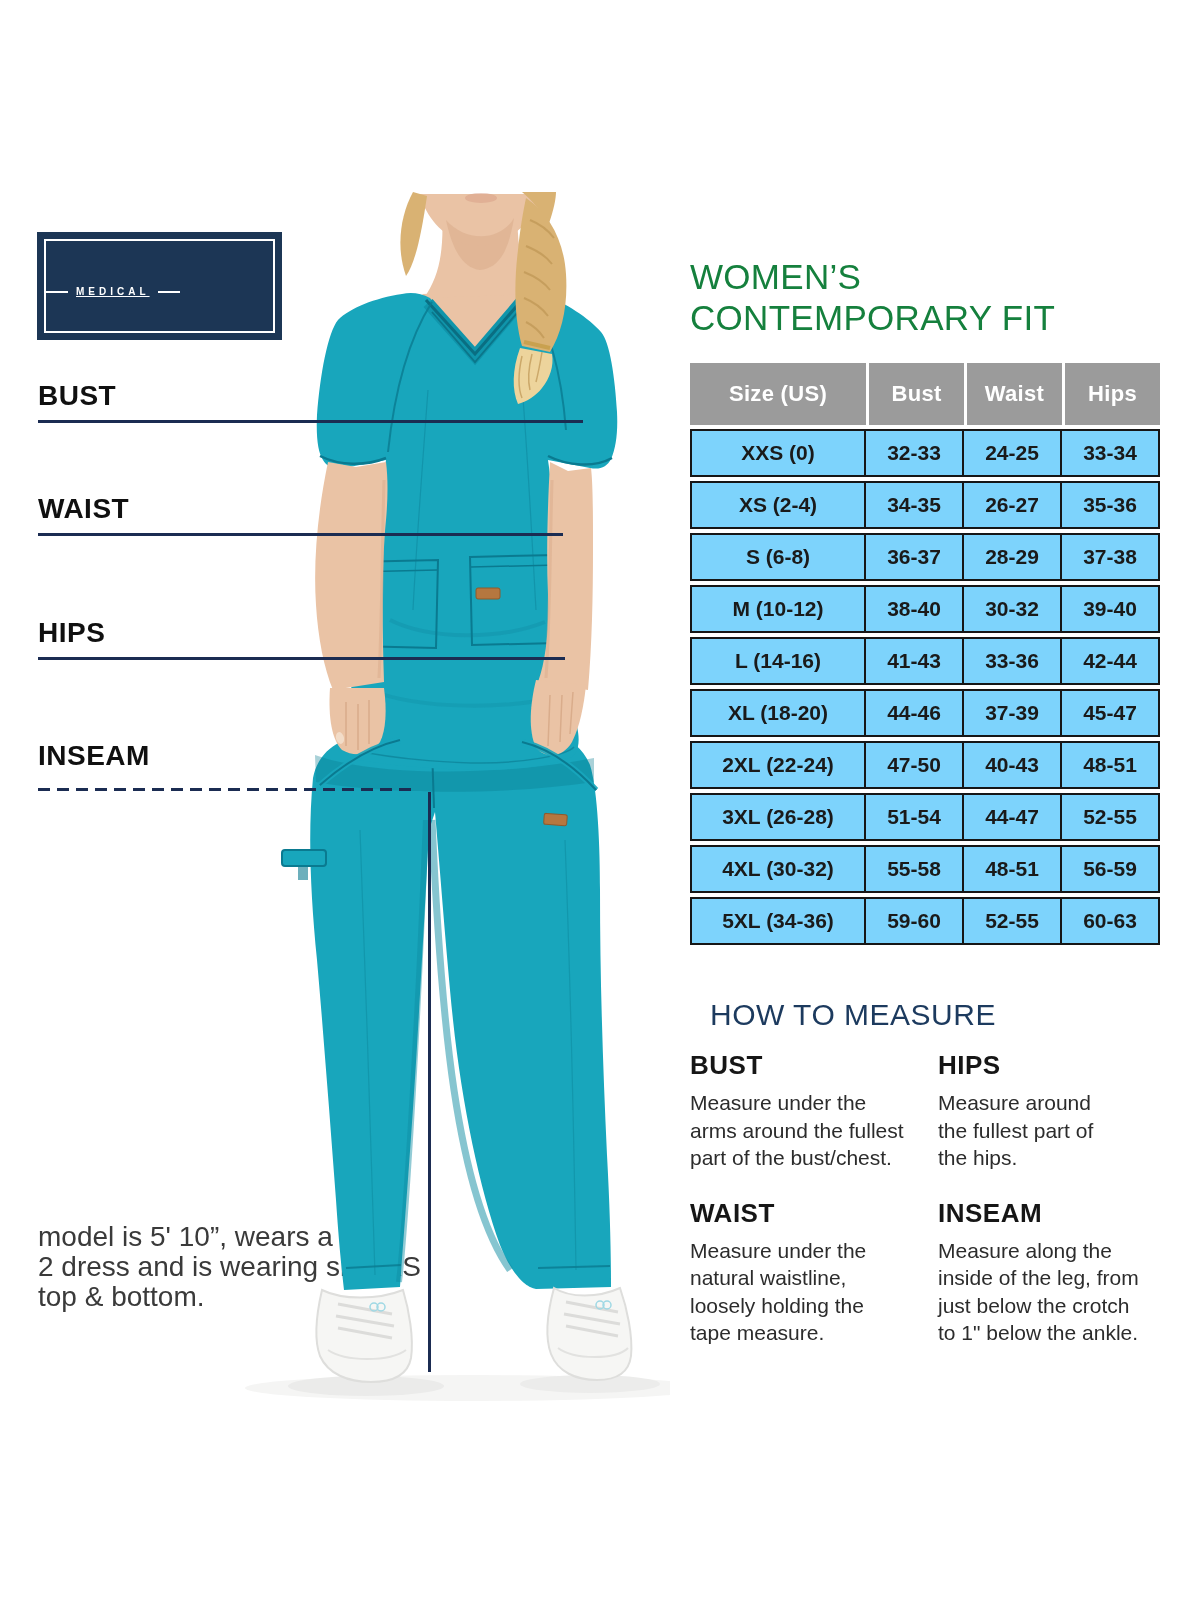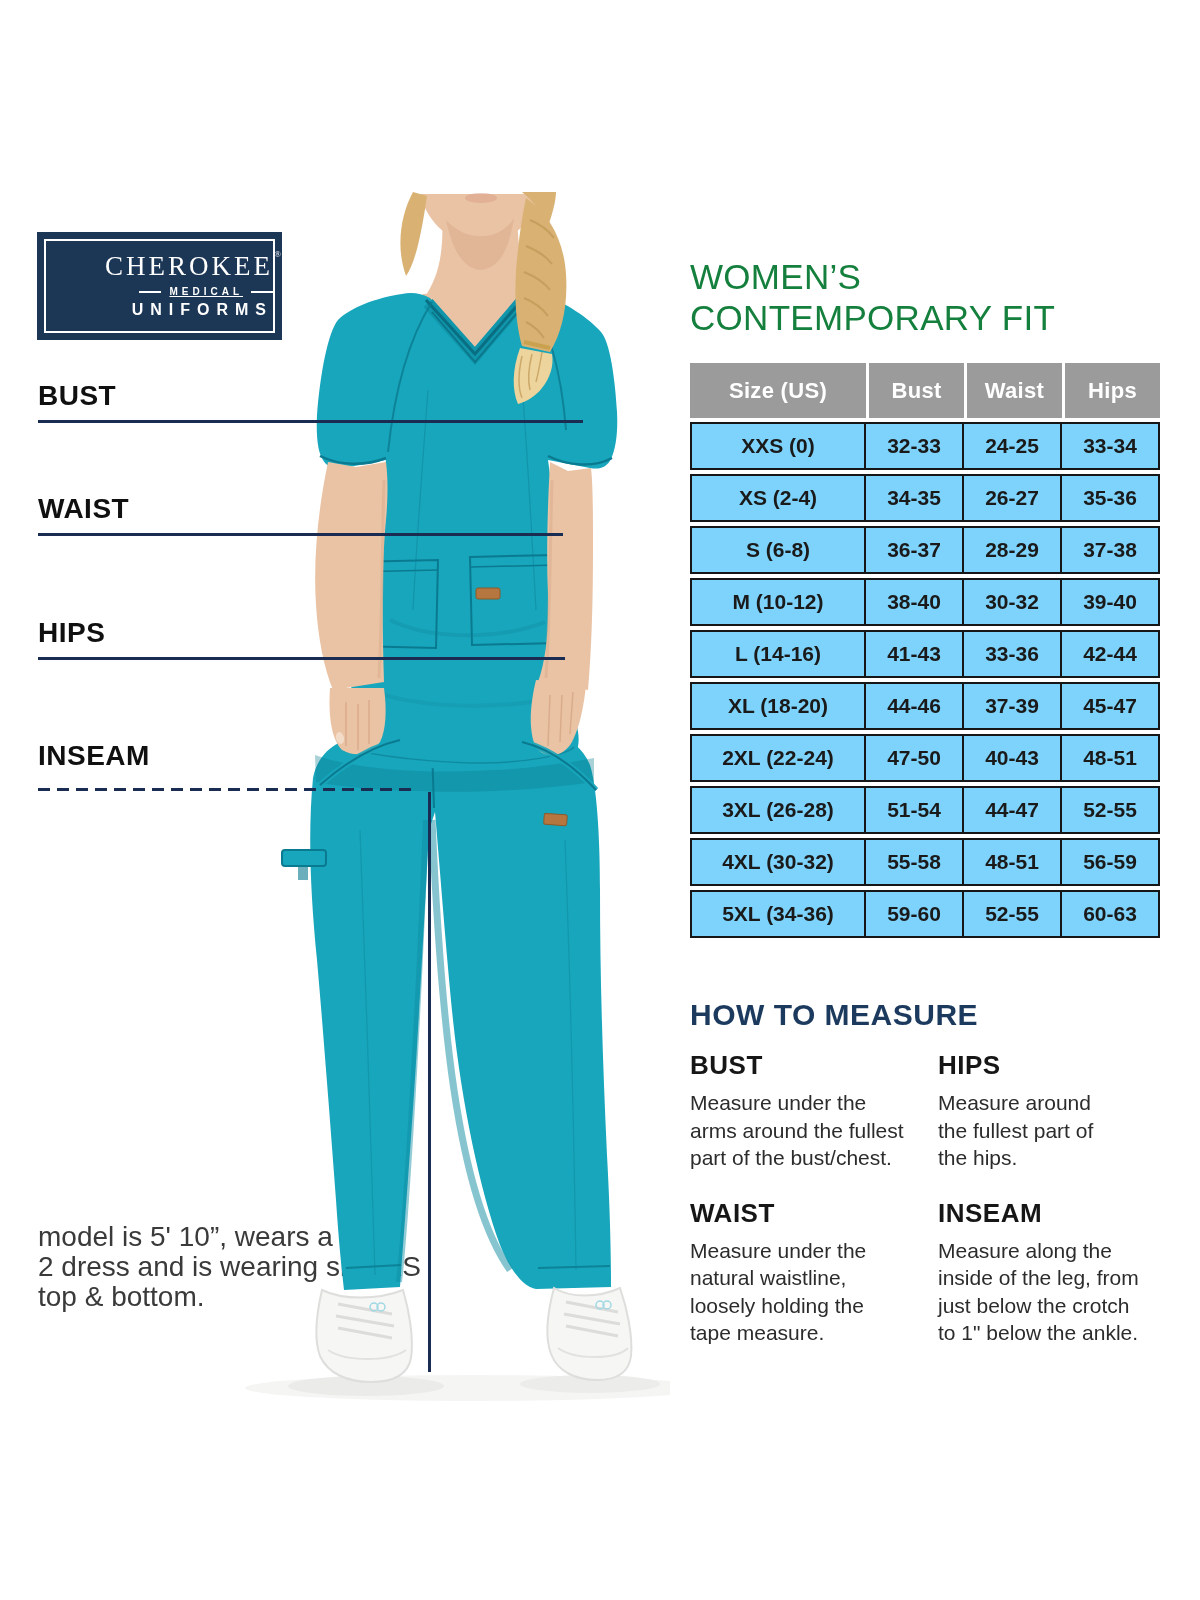--- a/index.html
+++ b/index.html
@@ -2,21 +2,21 @@
 <html><head>
 <meta charset="utf-8">
 <style>
   html,body{margin:0;padding:0;background:#fff;}
   .canvas{position:relative;width:1200px;height:1600px;background:#ffffff;overflow:hidden;
           font-family:"Liberation Sans",sans-serif;}
 
   
   .logo{position:absolute;left:37px;top:232px;width:245px;height:108px;background:#1C3655;}
   .logo-inner{position:absolute;left:7px;top:7px;right:7px;bottom:7px;border:2px solid #ffffff;
-              display:flex;flex-direction:column;align-items:flex-end;justify-content:center;color:#fff;}
+              display:flex;flex-direction:column;align-items:flex-start;justify-content:center;color:#fff;gap:44px;}
   .logo-brand{font-family:"Liberation Serif",serif;font-size:27px;letter-spacing:3px;font-weight:500;
               line-height:1;position:relative;}
   .logo-reg{font-size:9px;position:absolute;top:-3px;right:-11px;}
   .logo-medical{display:flex;align-items:center;gap:8px;font-size:10px;letter-spacing:4px;font-weight:700;margin-top:6px;text-decoration:underline;}
   .logo-medical::before,.logo-medical::after{content:"";width:22px;height:2px;background:#fff;}
   .logo-uniforms{font-size:16px;letter-spacing:7px;font-weight:700;margin-top:4px;padding-left:7px;}
 
   
   .ml-label{position:absolute;left:38px;font-size:28px;font-weight:700;color:#101010;letter-spacing:.5px;z-index:5;}
   .ml-line{position:absolute;left:38px;height:3px;background:#1B2C52;z-index:5;}
@@ -28,32 +28,32 @@
   #line-inseam{top:788px;width:379px;}
   #vline-inseam{left:428px;top:792px;height:580px;}
   #lbl-bust{top:380px;}#lbl-waist{top:493px;}#lbl-hips{top:617px;}#lbl-inseam{top:740px;}
 
   
   .page-title{position:absolute;left:690px;top:256px;font-size:35px;line-height:41px;font-weight:400;
               color:#15803d;letter-spacing:.3px;white-space:pre-line;}
 
   
   .size-table{position:absolute;left:690px;top:363px;width:470px;}
-  .st-header{display:flex;gap:3px;height:55px;}
+  .st-header{display:flex;gap:3px;height:62px;}
   .st-hcell{background:#9B9B9B;color:#fff;font-size:22px;font-weight:700;display:flex;align-items:center;
             justify-content:center;letter-spacing:.3px;flex:1;}
   .st-hcell.c0{flex:0 0 176px;}
   .st-row{display:flex;height:48px;border:2px solid #161616;margin-top:4px;box-sizing:border-box;background:#7dd3fc;}
   .st-cell{display:flex;align-items:center;justify-content:center;font-size:21px;font-weight:700;
            color:#1a1a1a;box-sizing:border-box;flex:1;}
   .st-cell.c0{flex:0 0 174px;}
   .st-cell.c0,.st-cell.c1,.st-cell.c2{border-right:2px solid #161616;}
 
   
-  .htm-title{position:absolute;left:690px;top:998px;font-size:30px;font-weight:700;color:#1C3A5E;letter-spacing:.5px;text-align:right;}
+  .htm-title{position:absolute;left:710px;top:998px;font-size:30px;font-weight:400;color:#1C3A5E;letter-spacing:.5px;text-align:right;}
   .htm-grid{position:absolute;left:690px;top:1050px;width:480px;display:grid;
             grid-template-columns:248px 232px;row-gap:26px;}
   .htm-section h3{margin:0 0 8px 0;font-size:26px;font-weight:700;color:#161616;letter-spacing:.5px;}
   .htm-section p{margin:0;font-size:21px;line-height:27.5px;color:#2c2c2c;white-space:pre-line;}
 
   
   .model-note{position:absolute;left:38px;top:1222px;font-size:28px;line-height:30px;color:#3a3a3a;white-space:pre-line;}
 
   
   .figure-photo{position:absolute;left:170px;top:190px;width:500px;height:1215px;z-index:1;}

